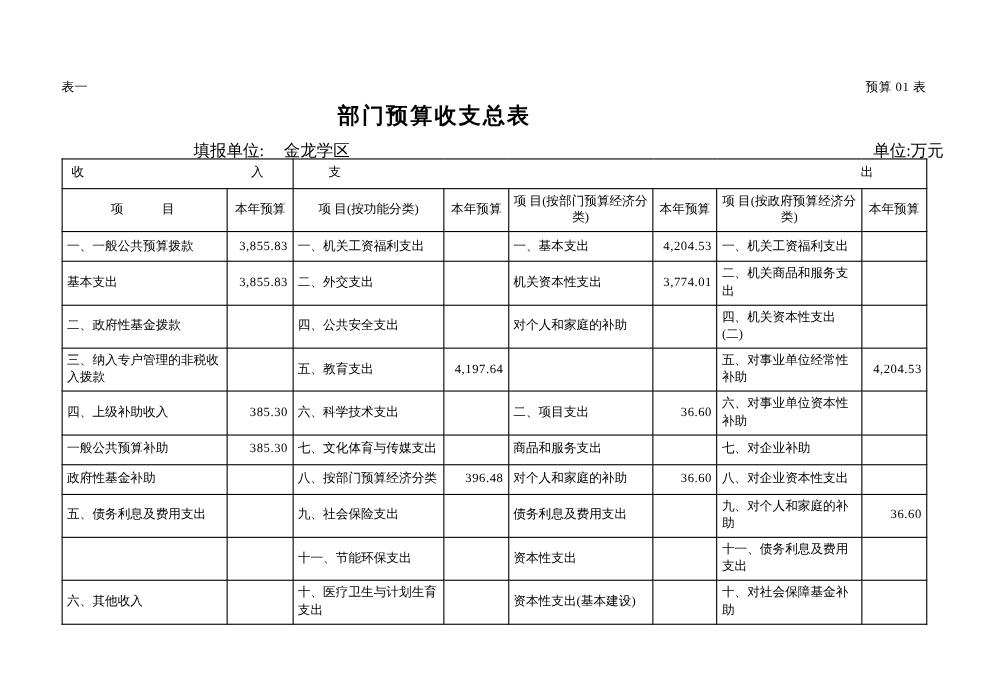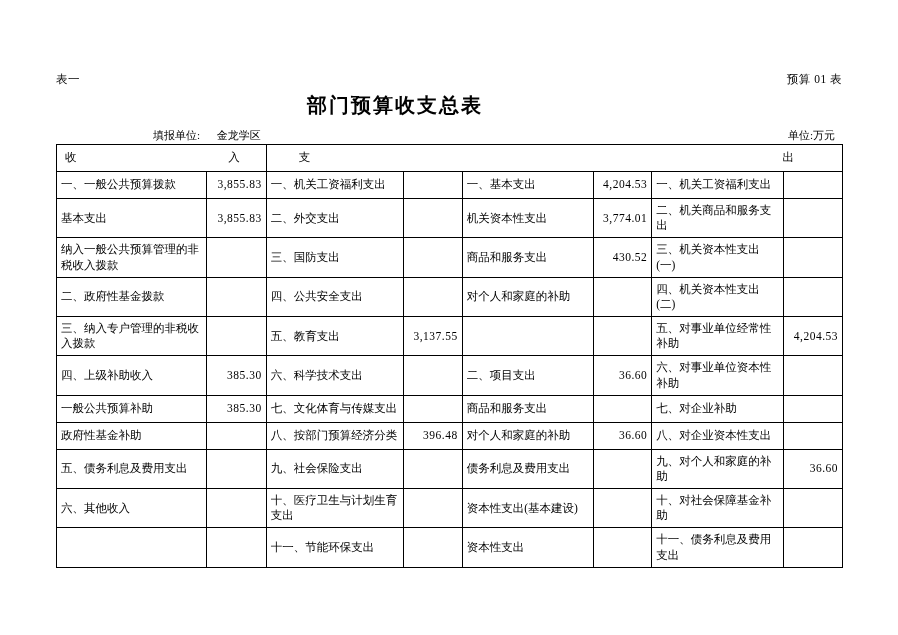--- a/index.html
+++ b/index.html
@@ -39,24 +39,24 @@
     left: 0;
     top: 92px;
     width: 790px;
     text-align: center;
     font-size: 20px;
     font-weight: bold;
     letter-spacing: 2px;
   }
   .subline {
     position: absolute;
-    left: 49px;
+    left: 72px;
     top: 128px;
     width: 786px;
-    font-size: 11px;
+    font-size: 15px;
     display: flex;
     justify-content: space-between;
     align-items: center;
   }
   .subline .unit-label { margin-left: 104px; }
   .subline .unit-name { margin-left: 14px; }
   table.budget {
     position: absolute;
     left: 56px;
     top: 144px;
@@ -152,20 +152,30 @@
             <span>入</span>
           </div>
         </td>
         <td colspan="6" class="hdr-expend">
           <div class="sp">
             <span>支</span>
             <span>出</span>
           </div>
         </td>
       </tr>
+      <tr>
+        <td class="colhdr colhdr-item">项　　目</td>
+        <td class="colhdr">本年预算</td>
+        <td class="colhdr">项 目(按功能分类)</td>
+        <td class="colhdr">本年预算</td>
+        <td class="colhdr">项 目(按部门预算经济分类)</td>
+        <td class="colhdr">本年预算</td>
+        <td class="colhdr">项 目(按政府预算经济分类)</td>
+        <td class="colhdr">本年预算</td>
+      </tr>
 
       <tr>
         <td>一、一般公共预算拨款</td>
         <td class="cell-num">3,855.83</td>
         <td>一、机关工资福利支出</td>
         <td class="cell-num"></td>
         <td>一、基本支出</td>
         <td class="cell-num">4,204.53</td>
         <td>一、机关工资福利支出</td>
         <td class="cell-num"></td>
@@ -175,47 +185,37 @@
         <td class="indent2">基本支出</td>
         <td class="cell-num">3,855.83</td>
         <td>二、外交支出</td>
         <td class="cell-num"></td>
         <td class="indent1">机关资本性支出</td>
         <td class="cell-num">3,774.01</td>
         <td>二、机关商品和服务支出</td>
         <td class="cell-num"></td>
       </tr>
 
-      <tr>
-        <td class="indent1">纳入一般公共预算管理的非税收入拨款</td>
-        <td class="cell-num"></td>
-        <td>三、国防支出</td>
-        <td class="cell-num"></td>
-        <td class="indent1">商品和服务支出</td>
-        <td class="cell-num">430.52</td>
-        <td>三、机关资本性支出(一)</td>
-        <td class="cell-num"></td>
-      </tr>
 
       <tr>
         <td>二、政府性基金拨款</td>
         <td class="cell-num"></td>
         <td>四、公共安全支出</td>
         <td class="cell-num"></td>
         <td class="indent1">对个人和家庭的补助</td>
         <td class="cell-num"></td>
         <td>四、机关资本性支出(二)</td>
         <td class="cell-num"></td>
       </tr>
 
       <tr>
         <td>三、纳入专户管理的非税收入拨款</td>
         <td class="cell-num"></td>
         <td>五、教育支出</td>
-        <td class="cell-num">3,137.55</td>
+        <td class="cell-num">4,197.64</td>
         <td></td>
         <td class="cell-num"></td>
         <td>五、对事业单位经常性补助</td>
         <td class="cell-num">4,204.53</td>
       </tr>
 
       <tr>
         <td>四、上级补助收入</td>
         <td class="cell-num">385.30</td>
         <td>六、科学技术支出</td>
@@ -253,36 +253,36 @@
         <td class="cell-num"></td>
         <td>九、社会保险支出</td>
         <td class="cell-num"></td>
         <td class="indent1">债务利息及费用支出</td>
         <td class="cell-num"></td>
         <td>九、对个人和家庭的补助</td>
         <td class="cell-num">36.60</td>
       </tr>
 
       <tr>
+        <td></td>
+        <td class="cell-num"></td>
+        <td>十一、节能环保支出</td>
+        <td class="cell-num"></td>
+        <td class="indent1">资本性支出</td>
+        <td class="cell-num"></td>
+        <td>十一、债务利息及费用支出</td>
+        <td class="cell-num"></td>
+      </tr>
+
+      <tr>
         <td>六、其他收入</td>
         <td class="cell-num"></td>
         <td>十、医疗卫生与计划生育支出</td>
         <td class="cell-num"></td>
         <td class="indent1">资本性支出(基本建设)</td>
         <td class="cell-num"></td>
         <td>十、对社会保障基金补助</td>
-        <td class="cell-num"></td>
-      </tr>
-
-      <tr>
-        <td></td>
-        <td class="cell-num"></td>
-        <td>十一、节能环保支出</td>
-        <td class="cell-num"></td>
-        <td class="indent1">资本性支出</td>
-        <td class="cell-num"></td>
-        <td>十一、债务利息及费用支出</td>
         <td class="cell-num"></td>
       </tr>
     </tbody>
   </table>
 
 </div>
 
 </body></html>

